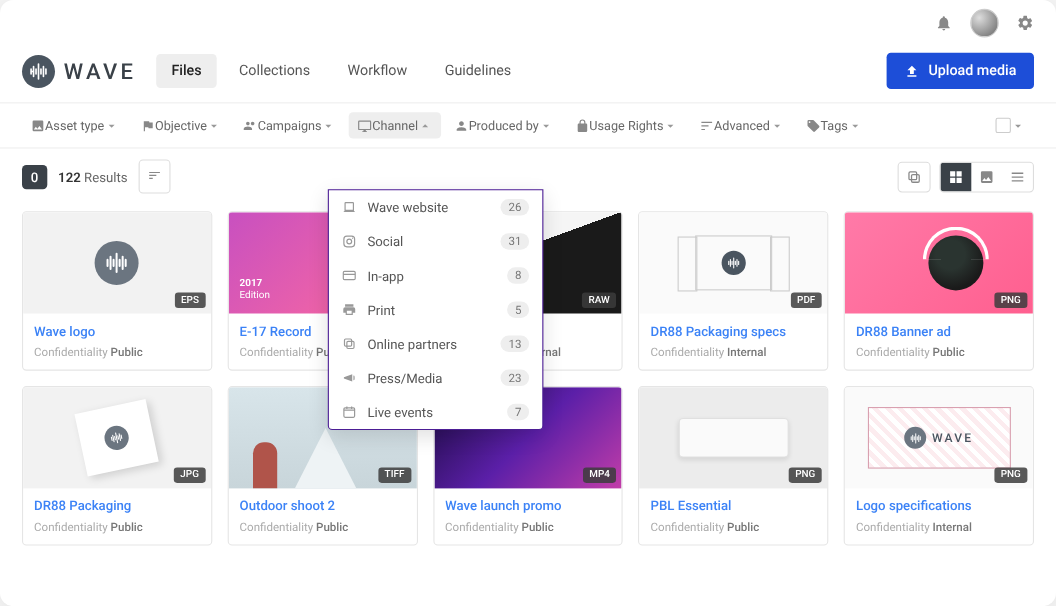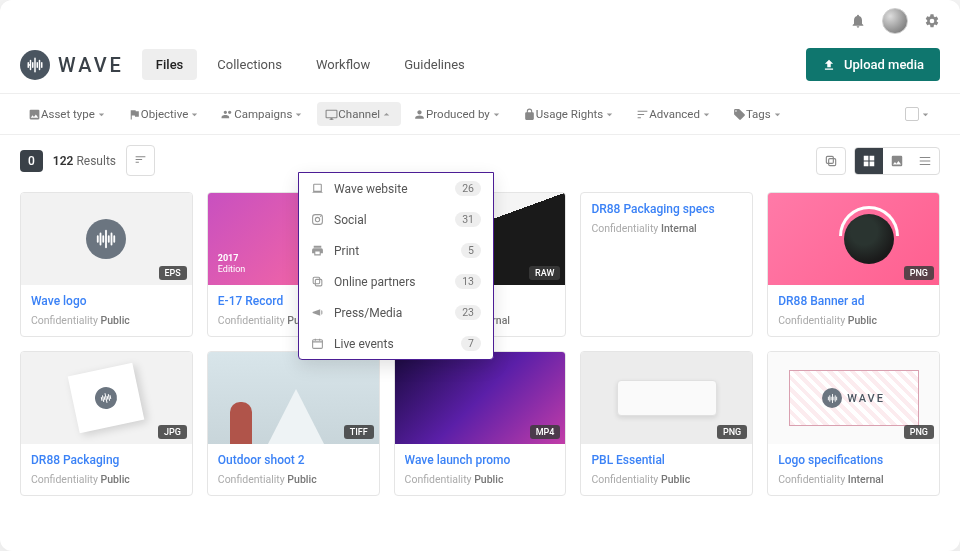--- a/index.html
+++ b/index.html
@@ -10,21 +10,21 @@
 .top-icons { position: absolute; right: 20px; display: flex; align-items: center; gap: 16px; }
 .top-icons svg { fill: #888; width: 16px; height: 16px; }
 .avatar { width: 26px; height: 26px; border-radius: 50%; background: radial-gradient(circle at 30% 30%, #ddd, #666); border: 1px solid #ccc; }
 .header-row { display: flex; align-items: center; padding: 6px 20px 12px 20px; gap: 18px; }
 .logo { display: flex; align-items: center; gap: 8px; }
 .logo-mark { width: 30px; height: 30px; border-radius: 50%; background: #4a5560; display: flex; align-items: center; justify-content: center; }
 .logo-text { font-size: 20px; font-weight: 500; letter-spacing: 3px; color: #3a4148; }
 .nav-tabs { display: flex; gap: 6px; }
 .nav-tab { padding: 8px 14px; font-size: 13px; color: #555; border-radius: 4px; cursor: pointer; }
 .nav-tab.active { background: #eeeeee; color: #222; font-weight: 500; }
-.upload-btn { margin-left: auto; background: #0f766e; color: #fff; padding: 9px 16px; border-radius: 4px; font-size: 13px; font-weight: 500; display: flex; align-items: center; gap: 8px; cursor: pointer; }
+.upload-btn { margin-left: auto; background: #1d4ed8; color: #fff; padding: 9px 16px; border-radius: 4px; font-size: 13px; font-weight: 500; display: flex; align-items: center; gap: 8px; cursor: pointer; }
 .filter-bar { display: flex; align-items: center; padding: 8px 20px; gap: 4px; border-top: 1px solid #eee; border-bottom: 1px solid #eee; flex-wrap: wrap; position: relative; }
 .filter-chip { display: flex; align-items: center; gap: 0; padding: 5px 8px; font-size: 11.5px; color: #666; border-radius: 4px; cursor: pointer; }
 .filter-chip.active { background: #eeeeee; }
 .filter-chip svg { width: 13px; height: 13px; fill: #888; }
 .filter-spacer { flex: 1; }
 .color-chip { width: 14px; height: 14px; border: 1px solid #ccc; border-radius: 2px; }
 .toolbar-row { display: flex; align-items: center; padding: 10px 20px; gap: 10px; position: relative; }
 .count-badge { background: #3a4148; color: #fff; padding: 4px 8px; border-radius: 4px; font-size: 12px; font-weight: 500; }
 .results { font-size: 12px; color: #666; }
 .results b { color: #333; font-weight: 600; }
@@ -208,20 +208,28 @@
         <svg viewBox="0 0 24 24">
             <rect x="3" y="3" width="18" height="18" rx="5" fill="none" stroke="#999" stroke-width="2"></rect>
             <circle cx="12" cy="12" r="4" fill="none" stroke="#999" stroke-width="2"></circle>
             <circle cx="17.5" cy="6.5" r="1"></circle>
           </svg>
         <span>Social</span>
         <span class="dropdown-count">31</span>
       </div>
       <div class="dropdown-item">
         <svg viewBox="0 0 24 24">
+            <rect x="2" y="5" width="20" height="14" rx="2" fill="none" stroke="#999" stroke-width="2"></rect>
+            <path d="M2 10h20" stroke="#999" stroke-width="2"></path>
+          </svg>
+        <span>In-app</span>
+        <span class="dropdown-count">8</span>
+      </div>
+      <div class="dropdown-item">
+        <svg viewBox="0 0 24 24">
             <path d="M19 8H5a3 3 0 00-3 3v6h4v4h12v-4h4v-6a3 3 0 00-3-3zm-3 11H8v-5h8v5zm3-12H5V3h14v4z"></path>
           </svg>
         <span>Print</span>
         <span class="dropdown-count">5</span>
       </div>
       <div class="dropdown-item">
         <svg viewBox="0 0 24 24">
             <rect x="8" y="8" width="12" height="12" rx="2" fill="none" stroke="#999" stroke-width="2"></rect>
             <rect x="4" y="4" width="12" height="12" rx="2" fill="none" stroke="#999" stroke-width="2"></rect>
           </svg>
@@ -322,20 +330,30 @@
       <div class="thumb th-tshirt">
         <div class="badge">RAW</div>
       </div>
       <div class="card-body">
         <div class="card-title">T-Shirt</div>
         <div class="card-meta"><span>Confidentiality</span> <b>Internal</b></div>
       </div>
     </div>
 
     <div class="card">
+      <div class="thumb th-specs">
+        <div class="box">
+            <div style="width:22px;height:22px;border-radius:50%;background:#4a5560;display:flex;align-items:center;justify-content:center">
+              <svg width="12" height="12" viewBox="0 0 24 24">
+                <path d="M3 9v6M6 6v12M9 9v6M12 3v18M15 9v6M18 6v12M21 9v6" stroke="#fff" stroke-width="2" stroke-linecap="round"></path>
+              </svg>
+            </div>
+          </div>
+        <div class="badge">PDF</div>
+      </div>
       <div class="card-body">
         <div class="card-title">DR88 Packaging specs</div>
         <div class="card-meta"><span>Confidentiality</span> <b>Internal</b></div>
       </div>
     </div>
 
     <div class="card">
       <div class="thumb th-banner">
         <div class="head">
             <div class="phones"></div>

